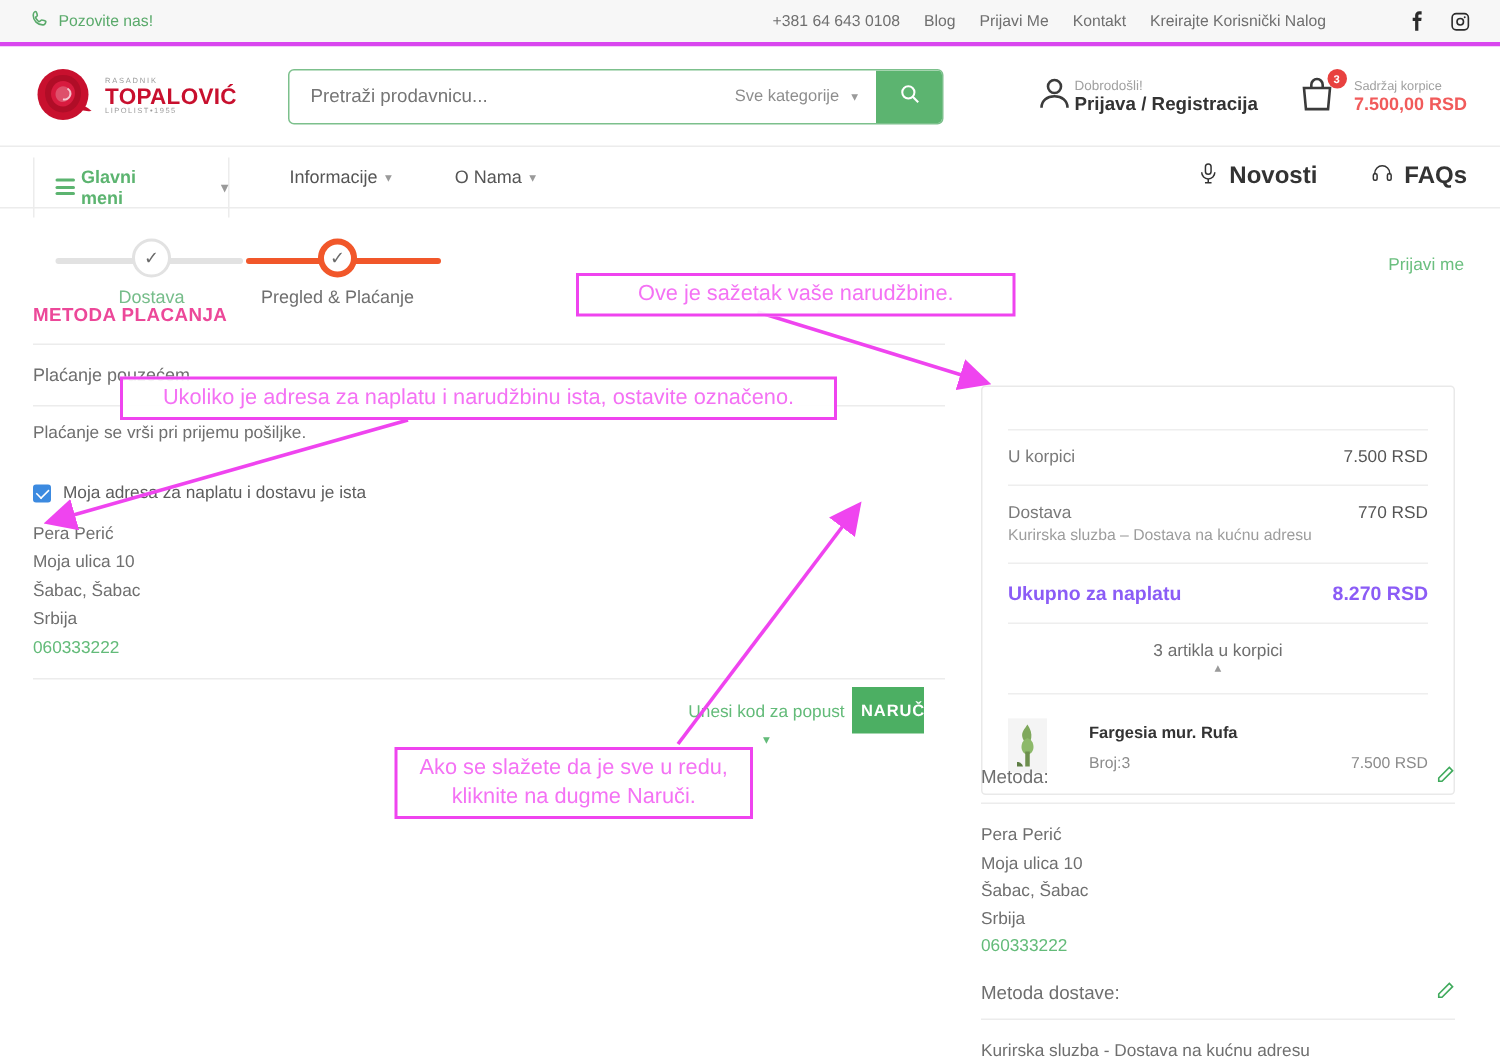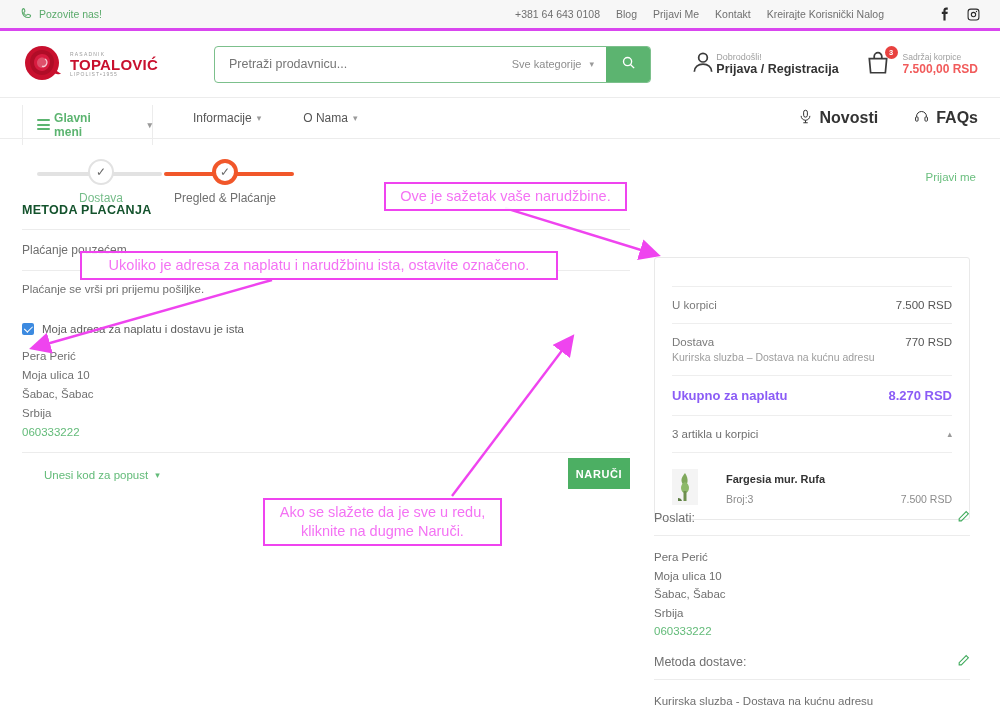--- a/index.html
+++ b/index.html
@@ -30,21 +30,21 @@
     height:66px; display:flex; align-items:center; padding:0 22px; background:#fff;
   }
   .logo{ width:150px; display:flex; align-items:center; gap:4px; }
   .logo-mark{ position:relative; width:44px; height:44px; }
   .logo-text{ line-height:1; }
   .logo-text .l1{ font-size:5px; letter-spacing:1.2px; color:#9b9b9b; display:block; }
   .logo-text .l2{ font-size:15px; font-weight:bold; color:#c8102e; display:block; letter-spacing:.2px;}
   .logo-text .l3{ font-size:5px; letter-spacing:1px; color:#9b9b9b; display:block; }
 
   .searchwrap{
-    margin-left:42px; width:437px; height:37px;
+    margin-left:20px; width:437px; height:37px;
     border:1px solid #7cc08c; border-radius:4px; display:flex; align-items:center;
     overflow:hidden; background:#fff;
   }
   .search-input{
     flex:1; border:none; outline:none; height:100%; padding:0 14px;
     font-size:12.5px; color:#8d8d8d; font-family:"Liberation Sans", sans-serif; background:transparent;
   }
   .search-cat{
     display:flex; align-items:center; gap:8px; font-size:11px; color:#8d8d8d;
     padding:0 12px; height:100%; white-space:nowrap;
@@ -100,57 +100,57 @@
   .step .dot{
     width:26px; height:26px; border-radius:50%; background:#fff; margin:4px auto 0;
     display:flex; align-items:center; justify-content:center; font-size:12px;
   }
   .dot-done{ border:2px solid #e2e2e2; color:#6a6a6a; }
   .dot-active{ border:4px solid #f1572a; color:#6a6a6a; }
   .step .lbl{ font-size:12px; margin-top:6px; }
   .step1{ left:24px; } .step1 .lbl{ color:#76bd8a; }
   .step2{ left:148px; } .step2 .lbl{ color:#6f6f6f; }
 
-  .sec-title{ font-size:12.5px; font-weight:bold; color:#14532d; letter-spacing:.3px; margin:0 0 2px 0;}
+  .sec-title{ font-size:12.5px; font-weight:bold; color:#ec4899; letter-spacing:.3px; margin:0 0 2px 0;}
   .hr{ height:1px; background:#ececec; margin:12px 0; width:608px;}
   .pay-line{ font-size:12px; color:#6f6f6f; margin:13px 0; }
   .pay-note{ font-size:11.5px; color:#6f6f6f; margin:12px 0 0 0; }
 
   .checkbox-row{ display:flex; align-items:center; gap:8px; margin-top:28px; }
   .cbox{
     width:12px; height:12px; background:#3c8ae0; border-radius:2px; position:relative; flex:none;
   }
   .cbox:after{
     content:""; position:absolute; left:3.5px; top:1px; width:3.5px; height:7px;
     border:solid #fff; border-width:0 1.6px 1.6px 0; transform:rotate(45deg);
   }
   .cbox-label{ font-size:11.5px; color:#5d5d5d; }
 
   .addr{ margin-top:12px; font-size:11.5px; line-height:19px; color:#6f6f6f; }
   .addr .ph{ color:#63bb79; }
-  .coupon{ margin:16px 0 0 22px; font-size:11.5px; color:#63bb79; display:flex; align-items:center; gap:7px;}
+  .coupon{ margin:16px 0 0 22px; font-size:11.5px; color:#63bb79; display:flex; align-items:center; gap:7px;flex-direction:column;}
 
   .order-btn{
-    position:absolute; left:568px; top:303px; width:62px; height:31px;
+    position:absolute; left:568px; top:303px; width:48px; height:31px;
     background:#4caf63; color:#fff; border:none; font-size:11px; font-weight:bold;
     letter-spacing:.6px; cursor:pointer; font-family:"Liberation Sans", sans-serif;
   }
 
   
   .summary{
     position:absolute; left:654px; top:257px; width:316px; background:#fff;
     border:1px solid #e9e9e9; border-radius:3px; padding:16px 17px 14px 17px;
   }
   .sum-title{ font-size:12px; font-weight:bold; color:#333; letter-spacing:.3px; }
   .sum-div{ height:1px; background:#eee; margin:12px 0; }
   .sum-row{ display:flex; justify-content:space-between; align-items:baseline; font-size:11.5px; color:#7a7a7a; }
   .sum-row .val{ color:#555; }
   .sum-sub{ font-size:10.5px; color:#9d9d9d; margin-top:3px; }
   .sum-total{ display:flex; justify-content:space-between; font-size:13px; font-weight:bold; color:#8b5cf6; }
-  .items-head{ display:flex; justify-content:space-between; align-items:center; font-size:11.5px; color:#6f6f6f;}
+  .items-head{ display:flex; justify-content:space-between; align-items:center; font-size:11.5px; color:#6f6f6f;flex-direction:column;}
   .item-row{ display:flex; align-items:flex-end; gap:28px; margin-top:16px;}
   .thumb{
     width:26px; height:36px; background:#f3f3f3; position:relative; overflow:hidden; flex:none;
   }
   .item-name{ font-size:11px; font-weight:bold; color:#333; }
   .item-qty{ font-size:10.5px; color:#8b8b8b; margin-top:6px;}
   .item-price{ margin-left:auto; font-size:10.5px; color:#8b8b8b; }
 
   
   .shipblock{ position:absolute; left:654px; top:510px; width:316px; }
@@ -391,21 +391,21 @@
     <span>
       <span class="item-name">Fargesia mur. Rufa</span>
       <span class="item-qty" style="display:block">Broj:3</span>
     </span>
     <span class="item-price">7.500 RSD</span>
   </div>
 </div>
 
 <div class="shipblock">
   <div class="sb-head">
-    <span>Poslati:</span>
+    <span>Metoda:</span>
     <span>
       <svg width="13" height="13" viewBox="0 0 24 24" fill="none" stroke="#3faa5c" stroke-width="2">
         <path d="M17 3l4 4L8 20H4v-4L17 3z"></path>
       </svg>
     </span>
   </div>
   <div class="sb-body">
     <div>Pera Perić</div>
     <div>Moja ulica 10</div>
     <div>Šabac, Šabac</div>
@@ -427,16 +427,16 @@
   <defs>
     <marker id="ah" markerWidth="9" markerHeight="9" refX="6" refY="4.5" orient="auto">
       <path d="M0 0 L9 4.5 L0 9 z" fill="#ef44ef"></path>
     </marker>
   </defs>
   <line x1="505" y1="208" x2="654" y2="254" stroke="#ef44ef" stroke-width="2.4" marker-end="url(#ah)"></line>
   <line x1="272" y1="280" x2="36" y2="347" stroke="#ef44ef" stroke-width="2.4" marker-end="url(#ah)"></line>
   <line x1="452" y1="496" x2="570" y2="340" stroke="#ef44ef" stroke-width="2.4" marker-end="url(#ah)"></line>
 </svg>
 
-<div class="anno" style="left:384px; top:182px; width:243px;">Ove je sažetak vaše narudžbine.</div>
+<div class="anno" style="left:384px; top:182px; width:293px;">Ove je sažetak vaše narudžbine.</div>
 <div class="anno" style="left:80px; top:251px; width:478px;">Ukoliko je adresa za naplatu i narudžbinu ista, ostavite označeno.</div>
 <div class="anno" style="left:263px; top:498px; width:239px;">Ako se slažete da je sve u redu,
 kliknite na dugme Naruči.</div>
 
 </body></html>

